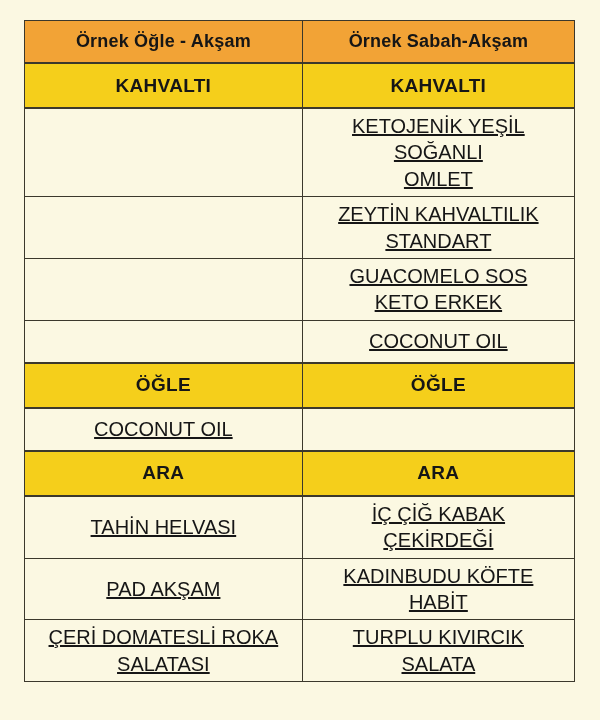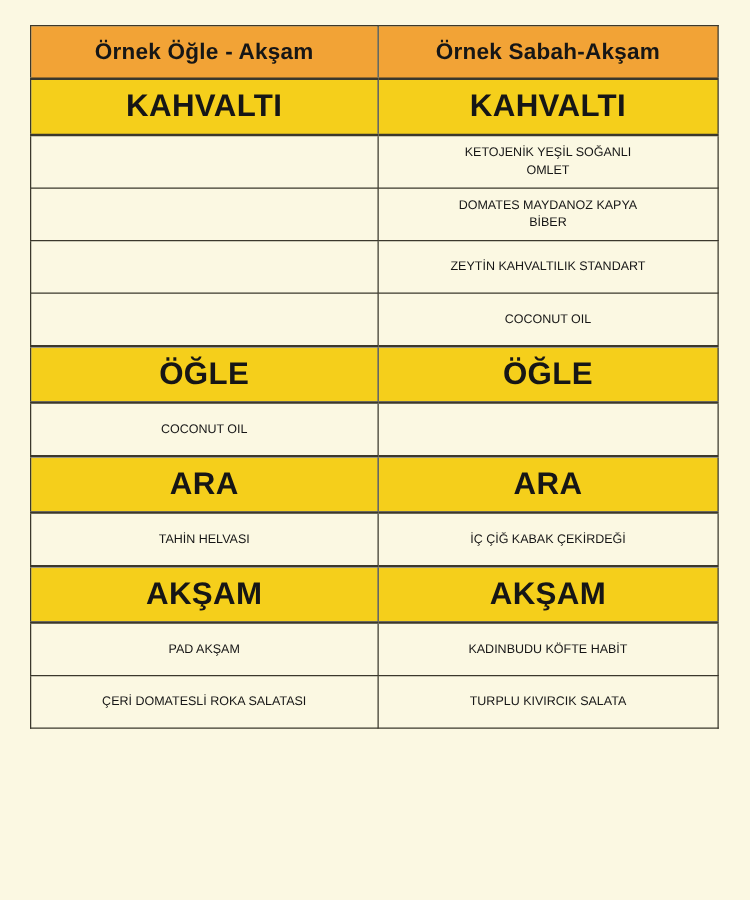--- a/index.html
+++ b/index.html
@@ -41,34 +41,35 @@
   }
   .meal-table thead th {
     background: var(--header-bg);
     font-size: 18px;
     font-weight: bold;
     height: 33px;
     letter-spacing: 0.2px;
   }
   tr.row-section td {
     background: var(--section-bg);
-    font-size: 25px;
+    font-size: 19px;
     font-weight: bold;
     height: 35px;
     letter-spacing: 0.3px;
     border-top-width: 2px;
     border-bottom-width: 2px;
   }
   tr.row-item td {
     background: var(--cell-bg);
-    font-size: 10px;
+    font-size: 20px;
     font-weight: 400;
     height: 33px;
     line-height: 1.32;
     white-space: pre-line;
+    text-decoration: underline;
   }
 </style>
 </head>
 <body>
 
 <table class="meal-table">
   <colgroup>
     <col style="width:50.5%">
     <col style="width:49.5%">
   </colgroup>
@@ -83,26 +84,25 @@
         <td>KAHVALTI</td>
         <td>KAHVALTI</td>
       </tr>
       <tr class="row-item">
         <td></td>
         <td>KETOJENİK YEŞİL SOĞANLI
 OMLET</td>
       </tr>
       <tr class="row-item">
         <td></td>
-        <td>DOMATES MAYDANOZ KAPYA
-BİBER</td>
+        <td>ZEYTİN KAHVALTILIK STANDART</td>
       </tr>
       <tr class="row-item">
         <td></td>
-        <td>ZEYTİN KAHVALTILIK STANDART</td>
+        <td>GUACOMELO SOS KETO ERKEK</td>
       </tr>
       <tr class="row-item">
         <td></td>
         <td>COCONUT OIL</td>
       </tr>
       <tr class="row-section">
         <td>ÖĞLE</td>
         <td>ÖĞLE</td>
       </tr>
       <tr class="row-item">
@@ -110,24 +110,20 @@
         <td></td>
       </tr>
       <tr class="row-section">
         <td>ARA</td>
         <td>ARA</td>
       </tr>
       <tr class="row-item">
         <td>TAHİN HELVASI</td>
         <td>İÇ ÇİĞ KABAK ÇEKİRDEĞİ</td>
       </tr>
-      <tr class="row-section">
-        <td>AKŞAM</td>
-        <td>AKŞAM</td>
-      </tr>
       <tr class="row-item">
         <td>PAD AKŞAM</td>
         <td>KADINBUDU KÖFTE HABİT</td>
       </tr>
       <tr class="row-item">
         <td>ÇERİ DOMATESLİ ROKA SALATASI</td>
         <td>TURPLU KIVIRCIK SALATA</td>
       </tr>
     </tbody>
 </table>

